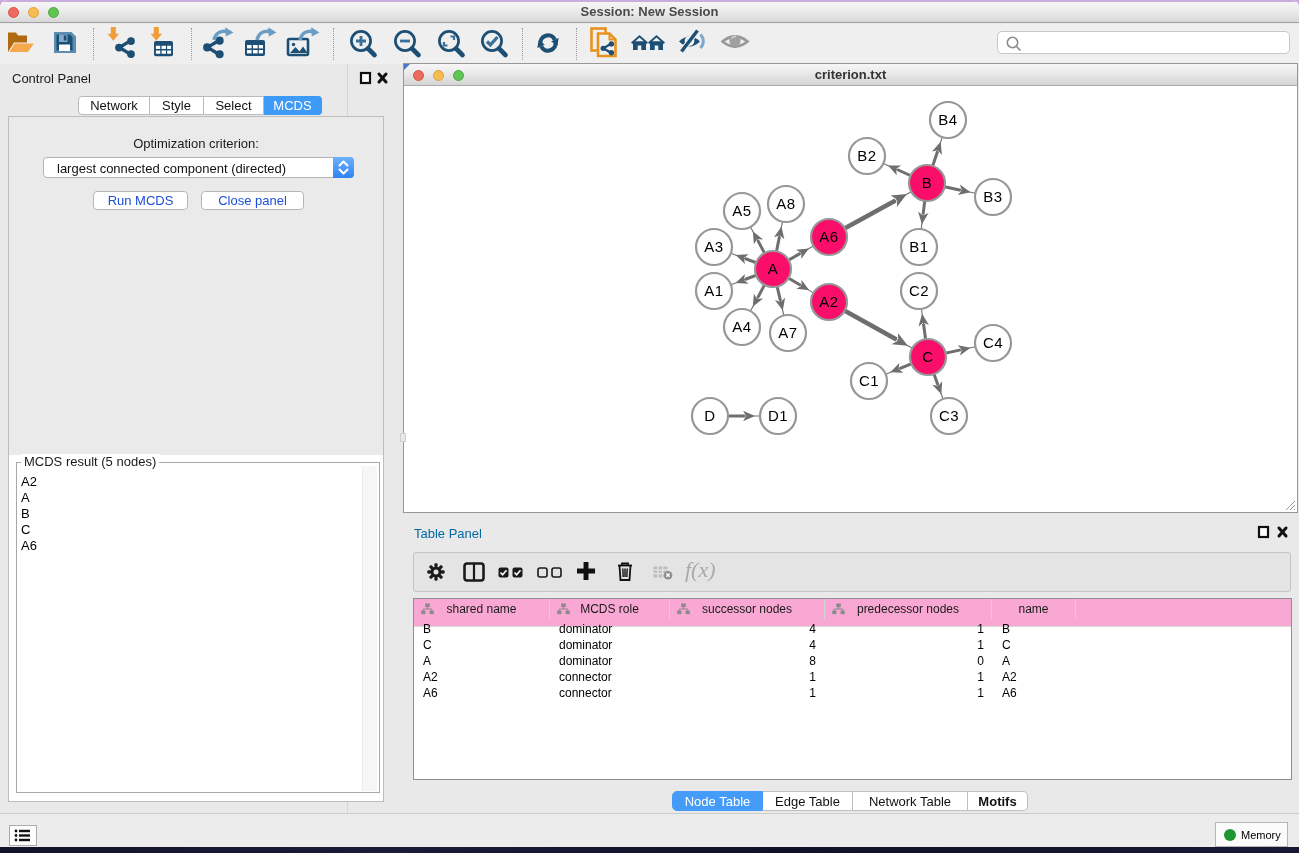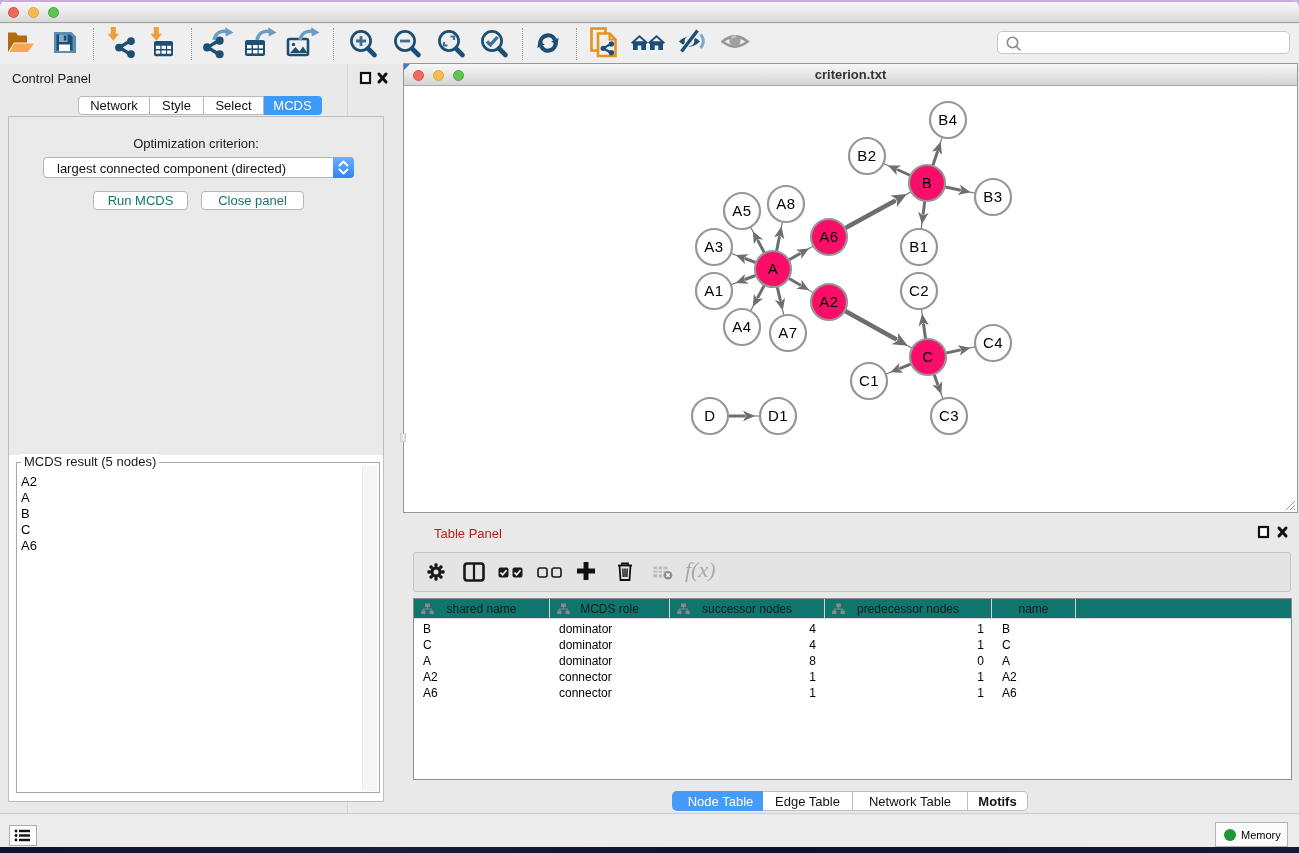--- a/index.html
+++ b/index.html
@@ -40,21 +40,21 @@
 #cpane { position:absolute; left:8px; top:52px; width:376px; height:686px;
   border:1px solid #bdbdbd; background:#eaeaea; }
 #optlabel { position:absolute; left:0; top:72px; width:392px; text-align:center;
   font-size:13px; color:#1a1a1a; }
 #dropdown { position:absolute; left:43px; top:93px; width:311px; height:21px;
   background:#fff; border:1px solid #b3b3b3; border-radius:4px; }
 #dropdown .txt { position:absolute; left:13px; top:3px; font-size:13px; color:#111; }
 #dropdown .step { position:absolute; right:-1px; top:-1px; width:21px; height:21px;
   background:linear-gradient(#6cb1fb,#3183f3); border-radius:0 4px 4px 0; }
 .btn { position:absolute; background:#fff; border:1px solid #b6b6b6; border-radius:4px;
-  font-size:13px; color:#0f766e; text-align:center; line-height:17px; height:19px; }
+  font-size:13px; color:#1d4ed8; text-align:center; line-height:17px; height:19px; }
 #mcdswhite { position:absolute; left:9px; top:391px; width:374px; height:346px; background:#fff; }
 #mcdsbox { position:absolute; left:7px; top:7px; width:364px; height:331px;
   border:1px solid #a8a8a8; }
 #mcdsbox .lbl { position:absolute; left:4px; top:-9px; background:#fff; padding:0 3px;
   font-size:13px; color:#1a1a1a; }
 #mcdslist { position:absolute; left:1px; top:11px; right:1px; bottom:1px; background:#fff;
   font-size:13px; color:#000; }
 #mcdslist div { padding-left:3px; height:16px; line-height:16px; }
 #mcdsscroll { position:absolute; right:2px; top:3px; width:15px; bottom:1px;
   background:#f6f6f6; border-left:1px solid #ececec; }
@@ -67,37 +67,37 @@
 #netwin .tl { top:6px; }
 #netwin .t1 { left:9px;  background:#ee6a5f; border:0.5px solid #d95148; }
 #netwin .t2 { left:29px; background:#f5bd4f; border:0.5px solid #dfa03c; }
 #netwin .t3 { left:49px; background:#61c454; border:0.5px solid #4aa93e; }
 #netwin .ttl { position:absolute; left:0; right:0; top:3px; text-align:center;
   font-size:13px; font-weight:bold; color:#333; }
 #graphsvg { position:absolute; left:0; top:22px; }
 
 
 #tpanel { position:absolute; left:404px; top:513px; width:895px; height:300px; background:#e9e9e9; }
-#tpanel .hdr { position:absolute; left:10px; top:13px; font-size:13px; color:#b91c1c;margin-left:20px; }
+#tpanel .hdr { position:absolute; left:10px; top:13px; font-size:13px; color:#0369a1; }
 #ttoolbar { position:absolute; left:9px; top:39px; width:878px; height:40px;
   background:#e4e4e4; border:1px solid #c4c4c4; border-radius:3px; }
 #ttable { position:absolute; left:9px; top:85px; width:879px; height:182px;
   background:#fff; border:1px solid #8f8f8f; font-size:12px; }
-#thead { position:absolute; left:0; top:0; right:0; height:20px; background:#0f766e;
+#thead { position:absolute; left:0; top:0; right:0; height:28px; background:#f9a8d4;
   border-bottom:1px solid #d9d9d9;padding-left:34px; }
 .hcell { position:absolute; top:0; height:20px; border-right:1px solid #d4d4d4;
   text-align:center; line-height:20px; color:#1a1a1a; }
 .hico { position:absolute; top:4px; }
 .trow { position:absolute; left:0; right:0; height:16px; line-height:16px; color:#000; }
 .tc { position:absolute; }
 .num { text-align:right; }
 
 .btab { position:absolute; top:0; height:20px; background:#fff; border:1px solid #bfbfbf;
   border-left:none; font-size:13px; color:#111; text-align:center; line-height:19px; }
-.btab.first { border-left:7px solid #0f766e; border-radius:5px 0 0 5px; }
+.btab.first { border-left:1px solid #0f766e; border-radius:5px 0 0 5px; }
 .btab.last { border-radius:0 5px 5px 0;font-weight:bold; }
 .btab.sel { background:#449cf8; border-color:#449cf8; color:#fff; }
 
 
 #statusbar { position:absolute; left:0; top:813px; width:1299px; height:34px;
   background:#ececec; border-top:1px solid #cccccc; }
 #listbtn { position:absolute; left:9px; top:11px; width:28px; height:21px;
   background:#fdfdfd; border:1px solid #ababab; }
 #membtn { position:absolute; left:1215px; top:8px; width:73px; height:25px;
   background:#fbfbfb; border:1px solid #b5b5b5; font-size:11px; color:#000; }
@@ -110,20 +110,21 @@
 svg text { font-family:"Liberation Sans", sans-serif; }
 </style>
 </head>
 <body>
 <div id="app">
   <div id="purpletop"></div>
   <div id="titlebar">
     <div class="tl t1"></div>
       <div class="tl t2"></div>
       <div class="tl t3"></div>
+    <div class="ttl">Session: New Session</div>
   </div>
 
   <div id="toolbar">
     <svg class="abs" style="left:1px;top:0px" width="34" height="28" viewBox="0 0 34 28">
         <g transform="translate(3,1) scale(1.0)">
           <path d="M4 7.5 L12 7.5 L14 10.5 L23 10.5 L23 17.5 L10 17.5 L4 27 Z" fill="#b26a10"></path>
           <path d="M10.5 18.5 L30 18.5 L23.5 27.5 L5 27.5 Z" fill="#f5a94e"></path>
         </g>
       </svg>
     <svg class="abs" style="left:53px;top:7px" width="24" height="24" viewBox="0 0 24 24">

